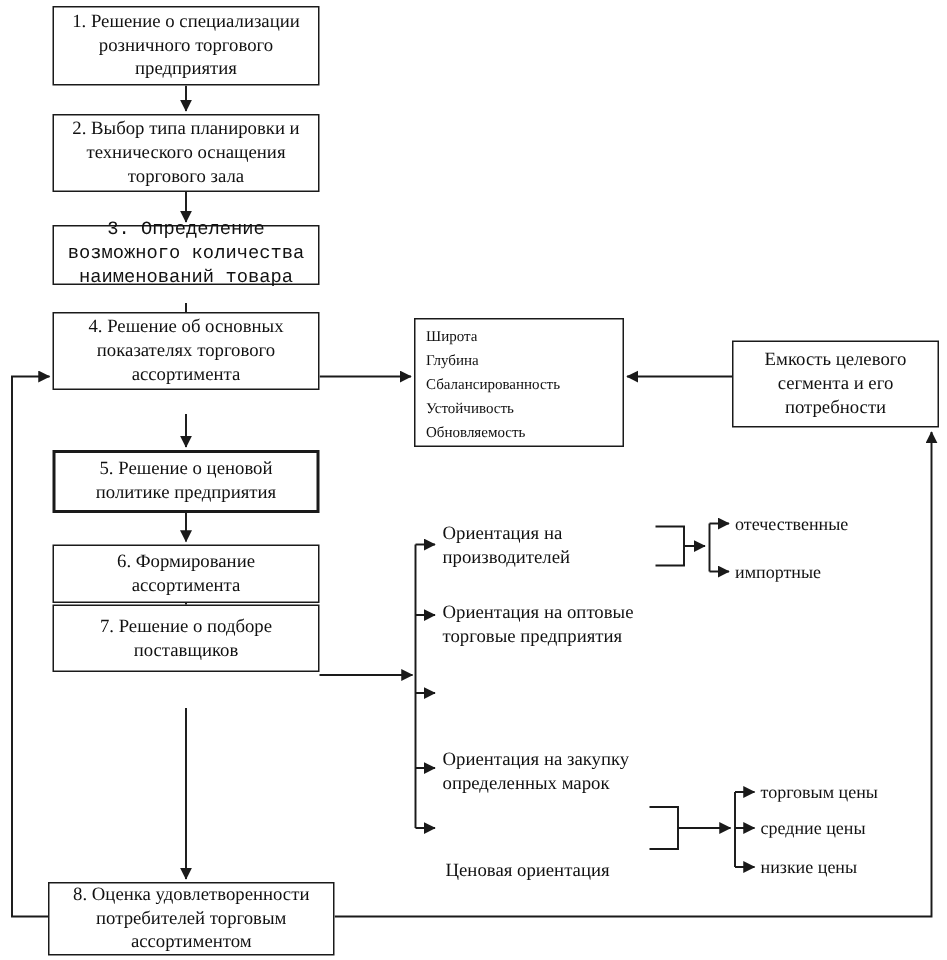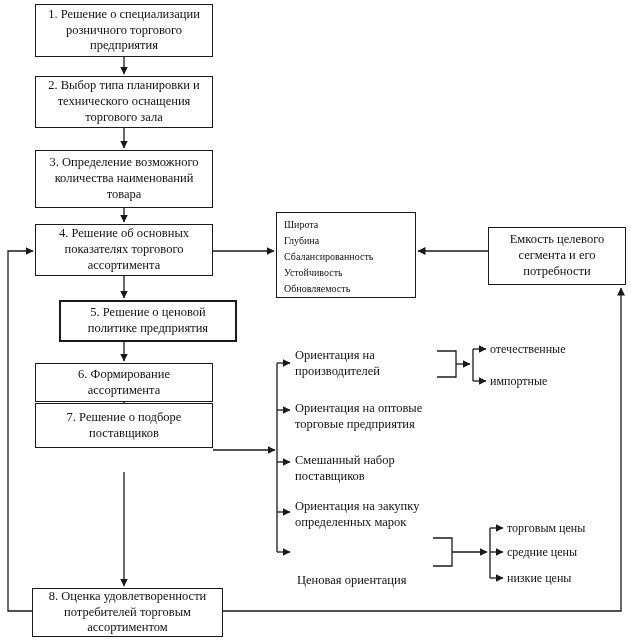--- a/index.html
+++ b/index.html
@@ -74,40 +74,39 @@
       <line x1="452" y1="552" x2="487" y2="552" marker-end="url(#arr)"></line>
       <line x1="490" y1="528" x2="490" y2="578"></line>
       <line x1="490" y1="528" x2="503" y2="528" marker-end="url(#arr)"></line>
       <line x1="490" y1="552" x2="503" y2="552" marker-end="url(#arr)"></line>
       <line x1="490" y1="578" x2="503" y2="578" marker-end="url(#arr)"></line>
     </g>
   </svg>
 
   <div class="pbox" style="left:35px;top:4px;width:178px;height:53px;">1. Решение о специализации розничного торгового предприятия</div>
   <div class="pbox" style="left:35px;top:76px;width:178px;height:52px;">2. Выбор типа планировки и технического оснащения торгового зала</div>
-  <div class="pbox" style="left:35px;top:150px;width:178px;height:58px;">3. Определение возможного количества наименований товара</div>
-  <div class="pbox" style="left:35px;top:224px;width:178px;height:52px;">4. Решение об основных показателях торгового ассортимента</div>
-  <div class="pbox bold" style="left:35px;top:300px;width:178px;height:42px;margin-left:24px;">5. Решение о ценовой политике предприятия</div>
+  <div class="pbox" style="left:35px;top:150px;width:178px;height:40px;font-family:Liberation Mono, monospace;">3. Определение возможного количества наименований товара</div>
+  <div class="pbox" style="left:35px;top:208px;width:178px;height:52px;">4. Решение об основных показателях торгового ассортимента</div>
+  <div class="pbox bold" style="left:35px;top:300px;width:178px;height:42px;">5. Решение о ценовой политике предприятия</div>
   <div class="pbox" style="left:35px;top:363px;width:178px;height:39px;">6. Формирование ассортимента</div>
   <div class="pbox" style="left:35px;top:403px;width:178px;height:45px;">7. Решение о подборе поставщиков</div>
   <div class="pbox" style="left:32px;top:588px;width:191px;height:49px;">8. Оценка удовлетворенности потребителей торговым ассортиментом</div>
 
   <div class="listbox" style="left:276px;top:212px;width:140px;height:86px;">
     <div>Широта</div>
     <div>Глубина</div>
     <div>Сбалансированность</div>
     <div>Устойчивость</div>
     <div>Обновляемость</div>
   </div>
 
   <div class="pbox" style="left:488px;top:227px;width:138px;height:58px;">Емкость целевого сегмента и его потребности</div>
 
   <div class="blabel" style="left:295px;top:348px;width:120px;">Ориентация на производителей</div>
   <div class="blabel" style="left:295px;top:401px;width:160px;">Ориентация на оптовые торговые предприятия</div>
-  <div class="blabel" style="left:295px;top:453px;width:125px;">Смешанный набор поставщиков</div>
   <div class="blabel" style="left:295px;top:499px;width:155px;">Ориентация на закупку определенных марок</div>
   <div class="blabel" style="left:297px;top:545px;width:160px;margin-top:28px;">Ценовая ориентация</div>
 
   <div class="leaf" style="left:490px;top:342px;">отечественные</div>
   <div class="leaf" style="left:490px;top:374px;">импортные</div>
 
   <div class="leaf" style="left:507px;top:521px;">торговым цены</div>
   <div class="leaf" style="left:507px;top:545px;">средние цены</div>
   <div class="leaf" style="left:507px;top:571px;">низкие цены</div>
 

